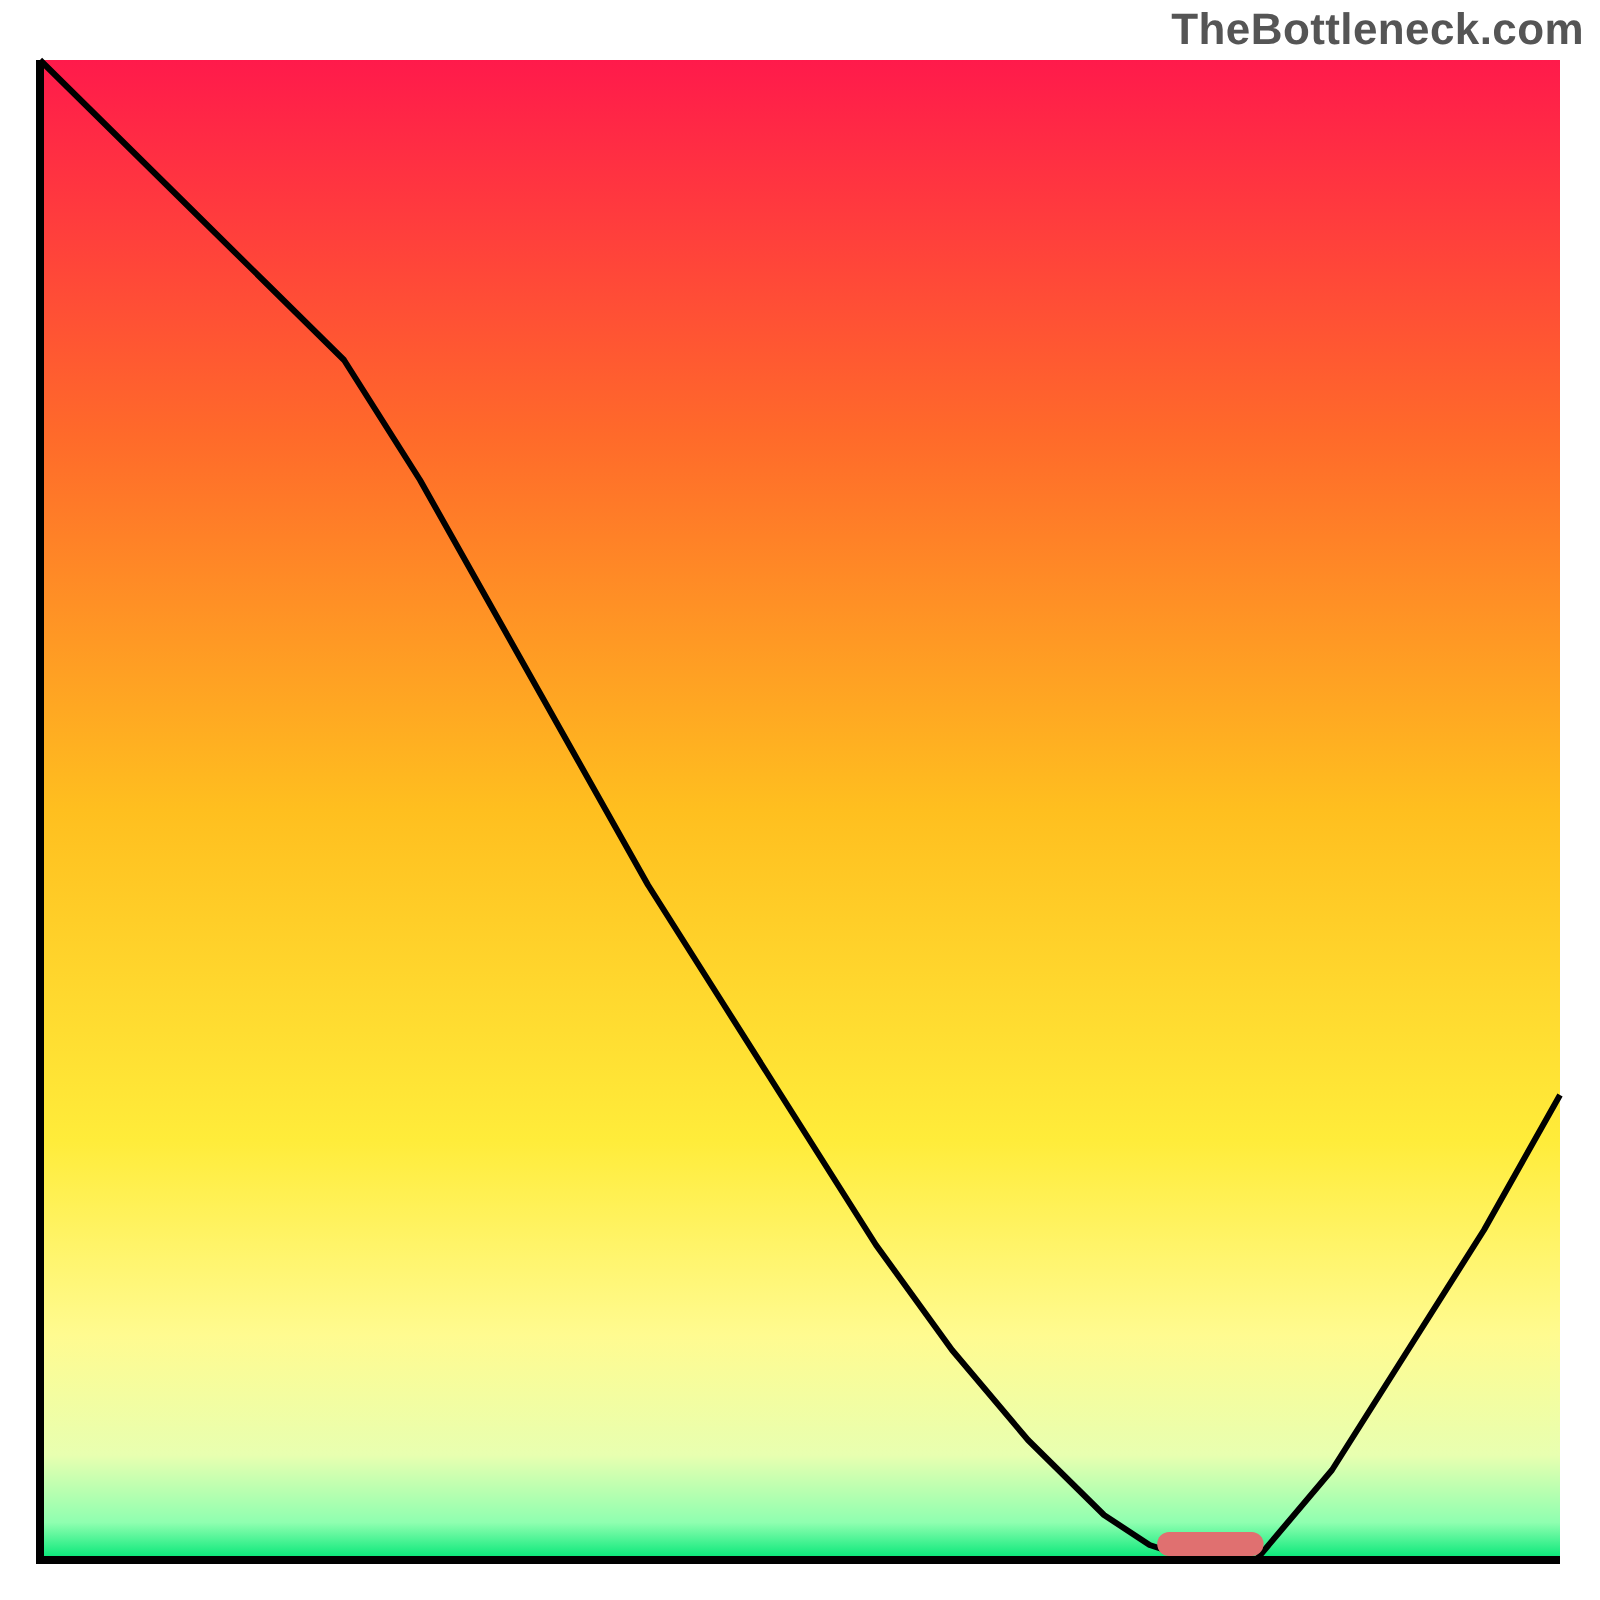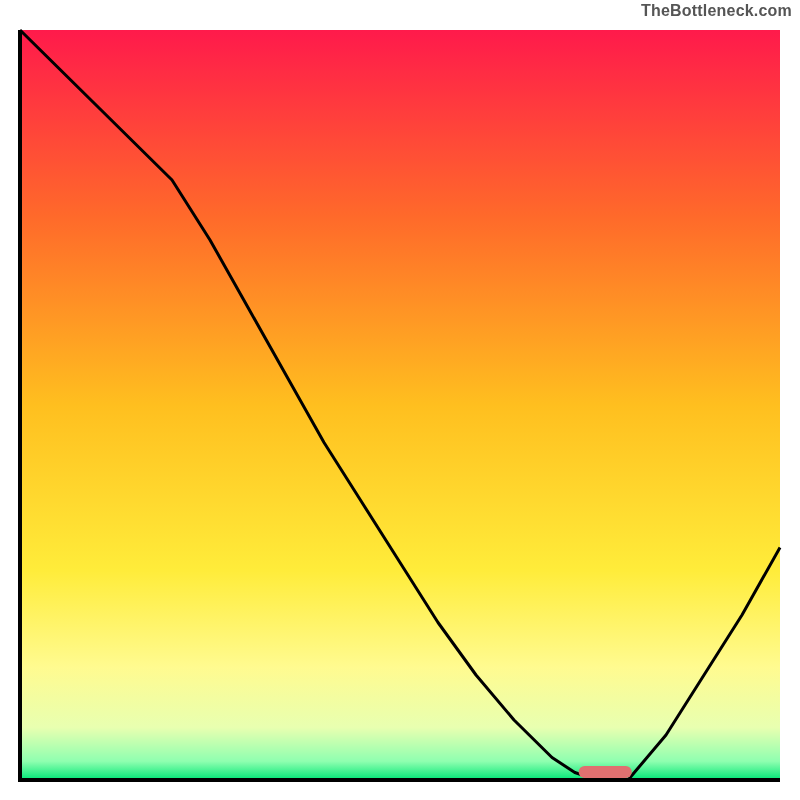--- a/index.html
+++ b/index.html
@@ -12,21 +12,21 @@
   }
   .container {
     position: relative;
     width: 800px;
     height: 800px;
   }
   .watermark {
     position: absolute;
     top: 2px;
     right: 8px;
-    font-size: 16px;
+    font-size: 22px;
     font-weight: 600;
     color: #555;
     letter-spacing: 0.2px;
   }
   svg.chart {
     position: absolute;
     left: 0;
     top: 0;
   }
 </style>

